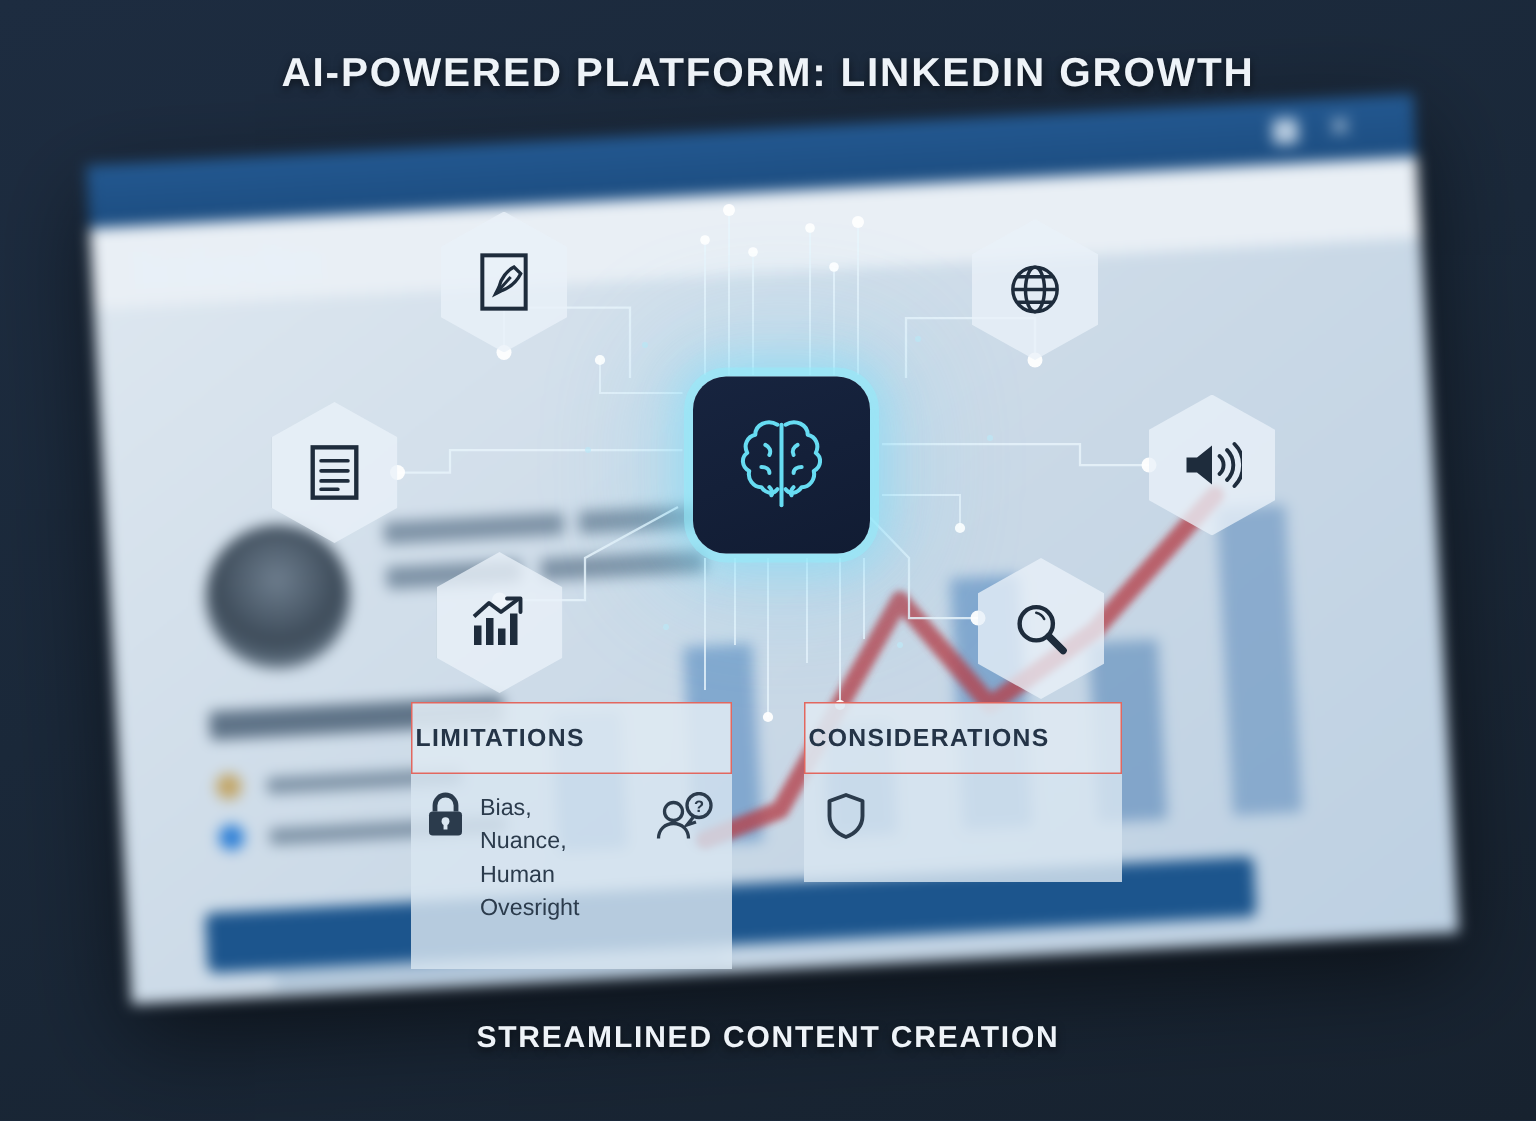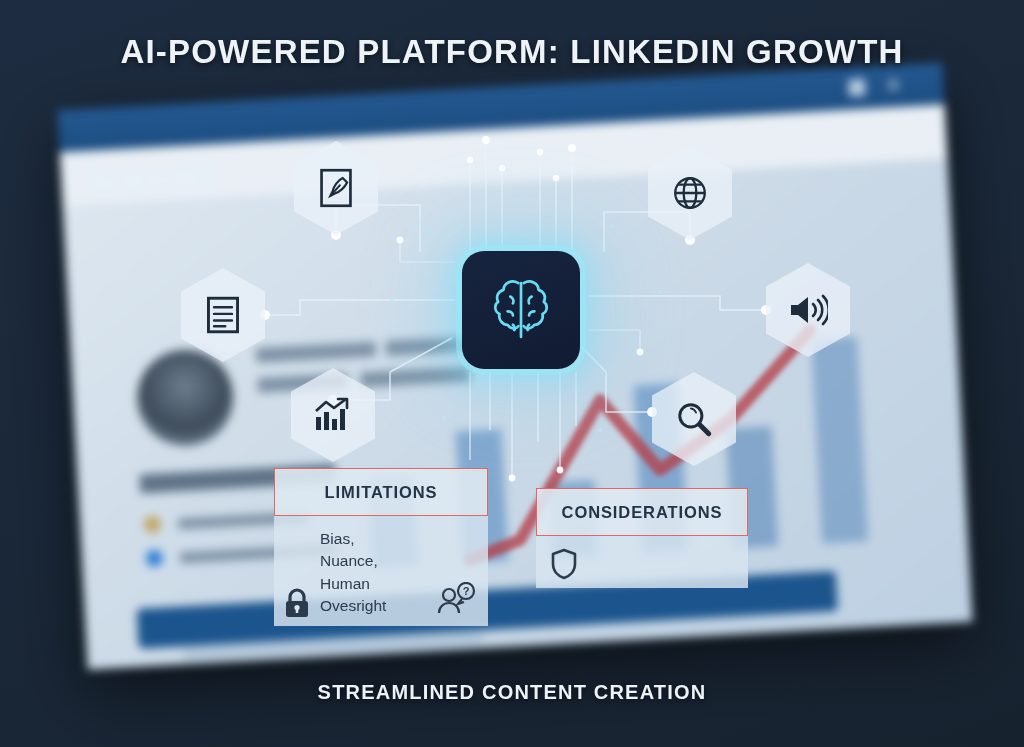--- a/index.html
+++ b/index.html
@@ -15,21 +15,21 @@
     background: linear-gradient(160deg, #1d2c40 0%, #1a2839 45%, #17222f 100%);
     overflow: hidden;
   }
 
   
   .title-top, .title-bottom {
     position: absolute; left: 0; width: 100%;
     text-align: center;
     color: #eef3f8;
     letter-spacing: 1.2px;
-    font-size: 33px;
+    font-size: 27px;
     font-weight: 600;
     text-shadow: 0 2px 6px rgba(0,0,0,.55);
   }
   .title-top { top: 33px; }
   .title-bottom { top: 681px; font-size: 20px; }
 
   
   .window-wrap {
     position: absolute;
     left: 72px; top: 86px;
@@ -149,40 +149,40 @@
   .hex.h-doc    { left: 181px; top: 268px; }
   .hex.h-speak  { left: 766px; top: 263px; }
   .hex.h-chart  { left: 291px; top: 368px; }
   .hex.h-search { left: 652px; top: 372px; }
 
   
   .card { position: absolute; }
   .card-head {
     border: 1.6px solid #e2675f;
     background: rgba(222,233,242,.90);
-    text-align: center;
+    text-align: left;
     font-size: 16.5px; font-weight: 700;
     letter-spacing: .9px;
     color: #243447;
-    padding: 14px 22px 13px;
+    padding: 14px 2px 13px;
   }
   .card-body {
     background: rgba(216,229,240,.82);
-    display: flex; align-items: flex-end;
-    padding: 12px 12px 8px 14px;
+    display: flex; align-items: flex-start;
+    padding: 12px 12px 28px 14px;
     gap: 10px;
   }
   .card-text {
     font-size: 15.5px; line-height: 1.45; color: #2b3b4c;
     white-space: pre-line; flex: 1;
   }
   .card-ico { flex: 0 0 auto; display: flex; align-items: center; }
   .card.limitations { left: 274px; top: 468px; width: 214px; }
   .card.limitations .card-body { padding-left: 10px; }
-  .card.considerations { left: 536px; top: 468px; width: 212px; margin-top: 20px; }
+  .card.considerations { left: 536px; top: 468px; width: 212px; }
 </style>
 </head>
 <body>
 
 <div id="stage">
 
   <div class="window-wrap">
     <div class="window">
       <div class="win-chrome">
         <div class="ctl a"></div>

